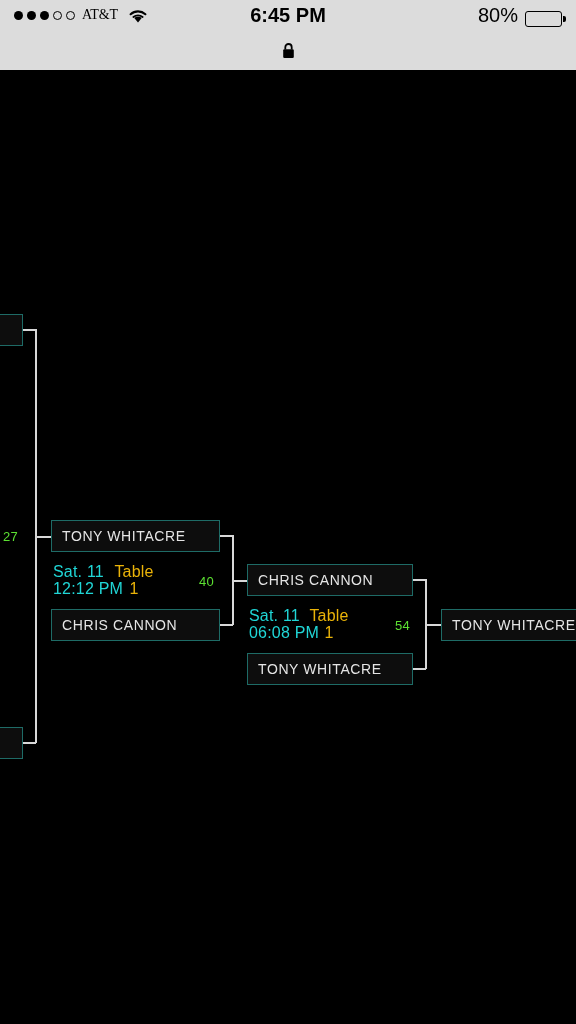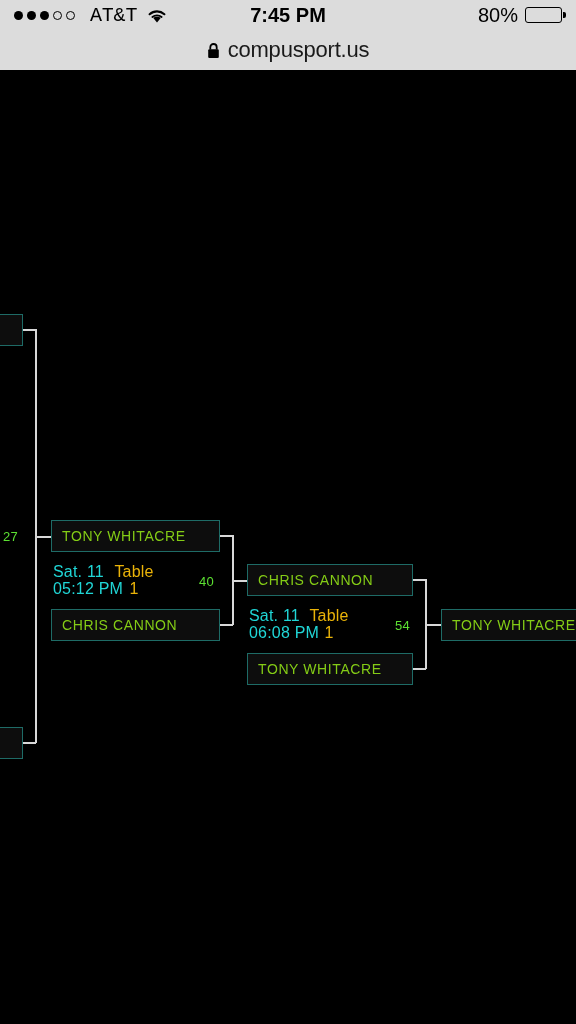--- a/index.html
+++ b/index.html
@@ -40,38 +40,37 @@
     gap: 4px;
   }
   .dot {
     width: 9px; height: 9px;
     border-radius: 50%;
     box-sizing: border-box;
   }
   .dot.full { background: #000; }
   .dot.empty { background: transparent; border: 1.4px solid #000; }
   #carrier-label {
-    font-size: 20px;
+    font-size: 14px;
     letter-spacing: -0.2px;
-    font-family: Liberation Mono, monospace;
-    margin-left: 8px;
+    font-family: Liberation Serif, serif;
   }
   #wifi-icon { display: block; margin-left: 2px; }
   #status-center {
     position: absolute;
     left: 0; right: 0;
     text-align: center;
     font-size: 20px;
     font-weight: bold;
     pointer-events: none;
   }
   #status-right {
     margin-left: auto;
     display: flex;
-    align-items: center;
+    align-items: flex-end;
     gap: 7px;
     z-index: 2;
   }
   #battery-percent { font-size: 20px; }
   #battery-icon {
     position: relative;
     width: 37px; height: 16px;
     border: 1.6px solid #000;
     border-radius: 3px;
     box-sizing: border-box;
@@ -123,21 +122,21 @@
     position: absolute;
     box-sizing: border-box;
     background: #0d0d0d;
     border: 1.5px solid #1e6b66;
     display: flex;
     align-items: center;
     padding-left: 10px;
   }
   .seed-name {
     font-size: 14px;
-    color: #84cc16;
+    color: #e5e5e5;
     letter-spacing: 0.6px;
     white-space: nowrap;
     font-family: "Liberation Sans", sans-serif;
     text-align: right;
   }
 
   .meta {
     position: absolute;
     font-size: 16px;
     line-height: 17px;
@@ -167,35 +166,34 @@
       <span class="dot empty"></span>
       <span class="dot empty"></span>
     </div>
     <span id="carrier-label">AT&amp;T</span>
     <svg id="wifi-icon" width="22" height="17" viewBox="0 0 22 17">
       <path d="M11 15.6 L7.3 10.9 A6 6 0 0 1 14.7 10.9 Z" fill="#000"></path>
       <path d="M3.6 7.2 A11 11 0 0 1 18.4 7.2" stroke="#000" stroke-width="2.1" fill="none" stroke-linecap="round"></path>
       <path d="M6.4 10.0 A7.2 7.2 0 0 1 15.6 10.0" stroke="#000" stroke-width="1.9" fill="none" stroke-linecap="round"></path>
     </svg>
   </div>
-  <div id="status-center">7:45 PM</div>
+  <div id="status-center">6:45 PM</div>
   <div id="status-right">
     <span id="battery-percent">80%</span>
     <span id="battery-icon">
       <span id="battery-fill" style="width: 80%;"></span>
     </span>
   </div>
 </div>
 
 <div id="url-bar">
   <svg width="13" height="17" viewBox="0 0 13 17">
     <path d="M3.3 7.6 V5.2 a3.2 3.2 0 0 1 6.4 0 V7.6" stroke="#000" stroke-width="1.8" fill="none"></path>
     <rect x="1.2" y="7.3" width="10.6" height="8.6" rx="1.2" fill="#000"></rect>
   </svg>
-  <span id="url-text">compusport.us</span>
 </div>
 
 <div id="bracket-canvas">
 
   <div class="seed-box" style="left:-22px; top:240px; width:45px; height:32px;">
     <span class="seed-name"></span>
   </div>
   <div class="seed-box" style="left:-22px; top:653px; width:45px; height:32px;">
     <span class="seed-name"></span>
   </div>
@@ -205,21 +203,21 @@
   <div class="line-h" style="left:23px; top:668px; width:13px;"></div>
   <div class="line-h" style="left:35px; top:462px; width:17px;"></div>
 
   <div class="meta match-no" style="left:3px; top:454px;">27</div>
 
   <div class="seed-box" style="left:51px; top:446px; width:169px; height:32px;">
     <span class="seed-name">TONY WHITACRE</span>
   </div>
 
   <div class="meta meta-date" style="left:53px; top:489px;">Sat. 11</div>
-  <div class="meta meta-date" style="left:53px; top:506px;">05:12 PM</div>
+  <div class="meta meta-date" style="left:53px; top:506px;">12:12 PM</div>
   <div class="meta meta-table" style="left:113px; top:489px; width:42px;">Table</div>
   <div class="meta meta-table" style="left:113px; top:506px; width:42px;">1</div>
   <div class="meta match-no" style="left:199px; top:499px;">40</div>
 
   <div class="seed-box" style="left:51px; top:535px; width:169px; height:32px;">
     <span class="seed-name">CHRIS CANNON</span>
   </div>
 
   <div class="line-h" style="left:220px; top:461px; width:13px;"></div>
   <div class="line-v" style="left:232px; top:461px; height:90px;"></div>

